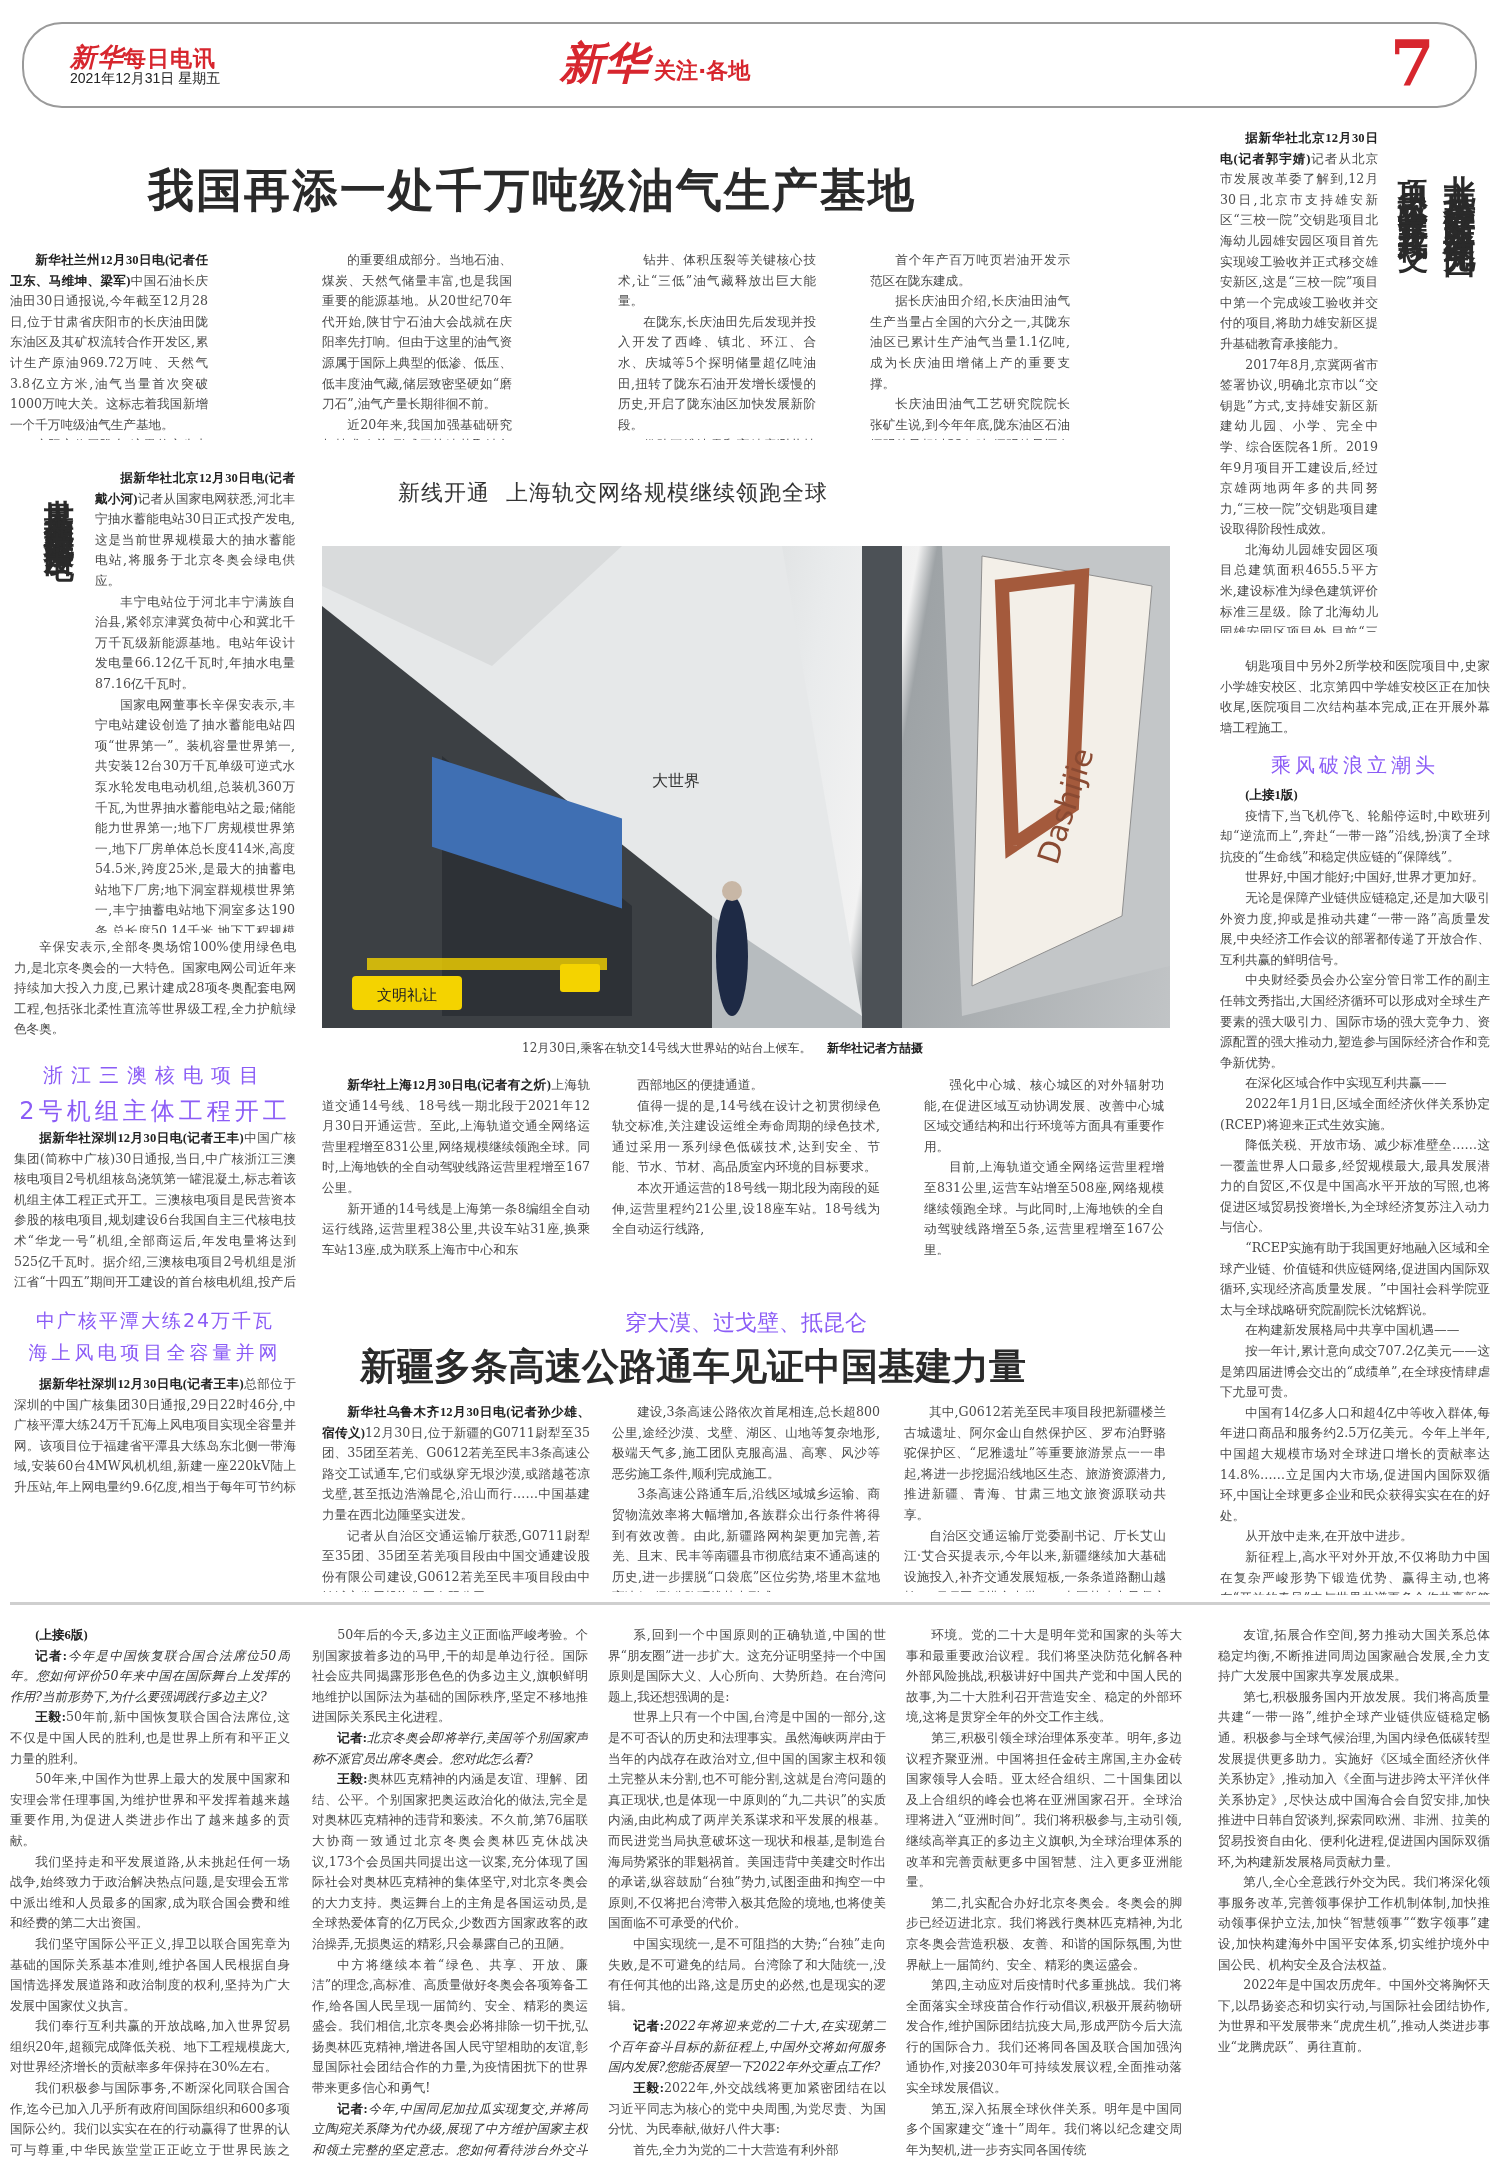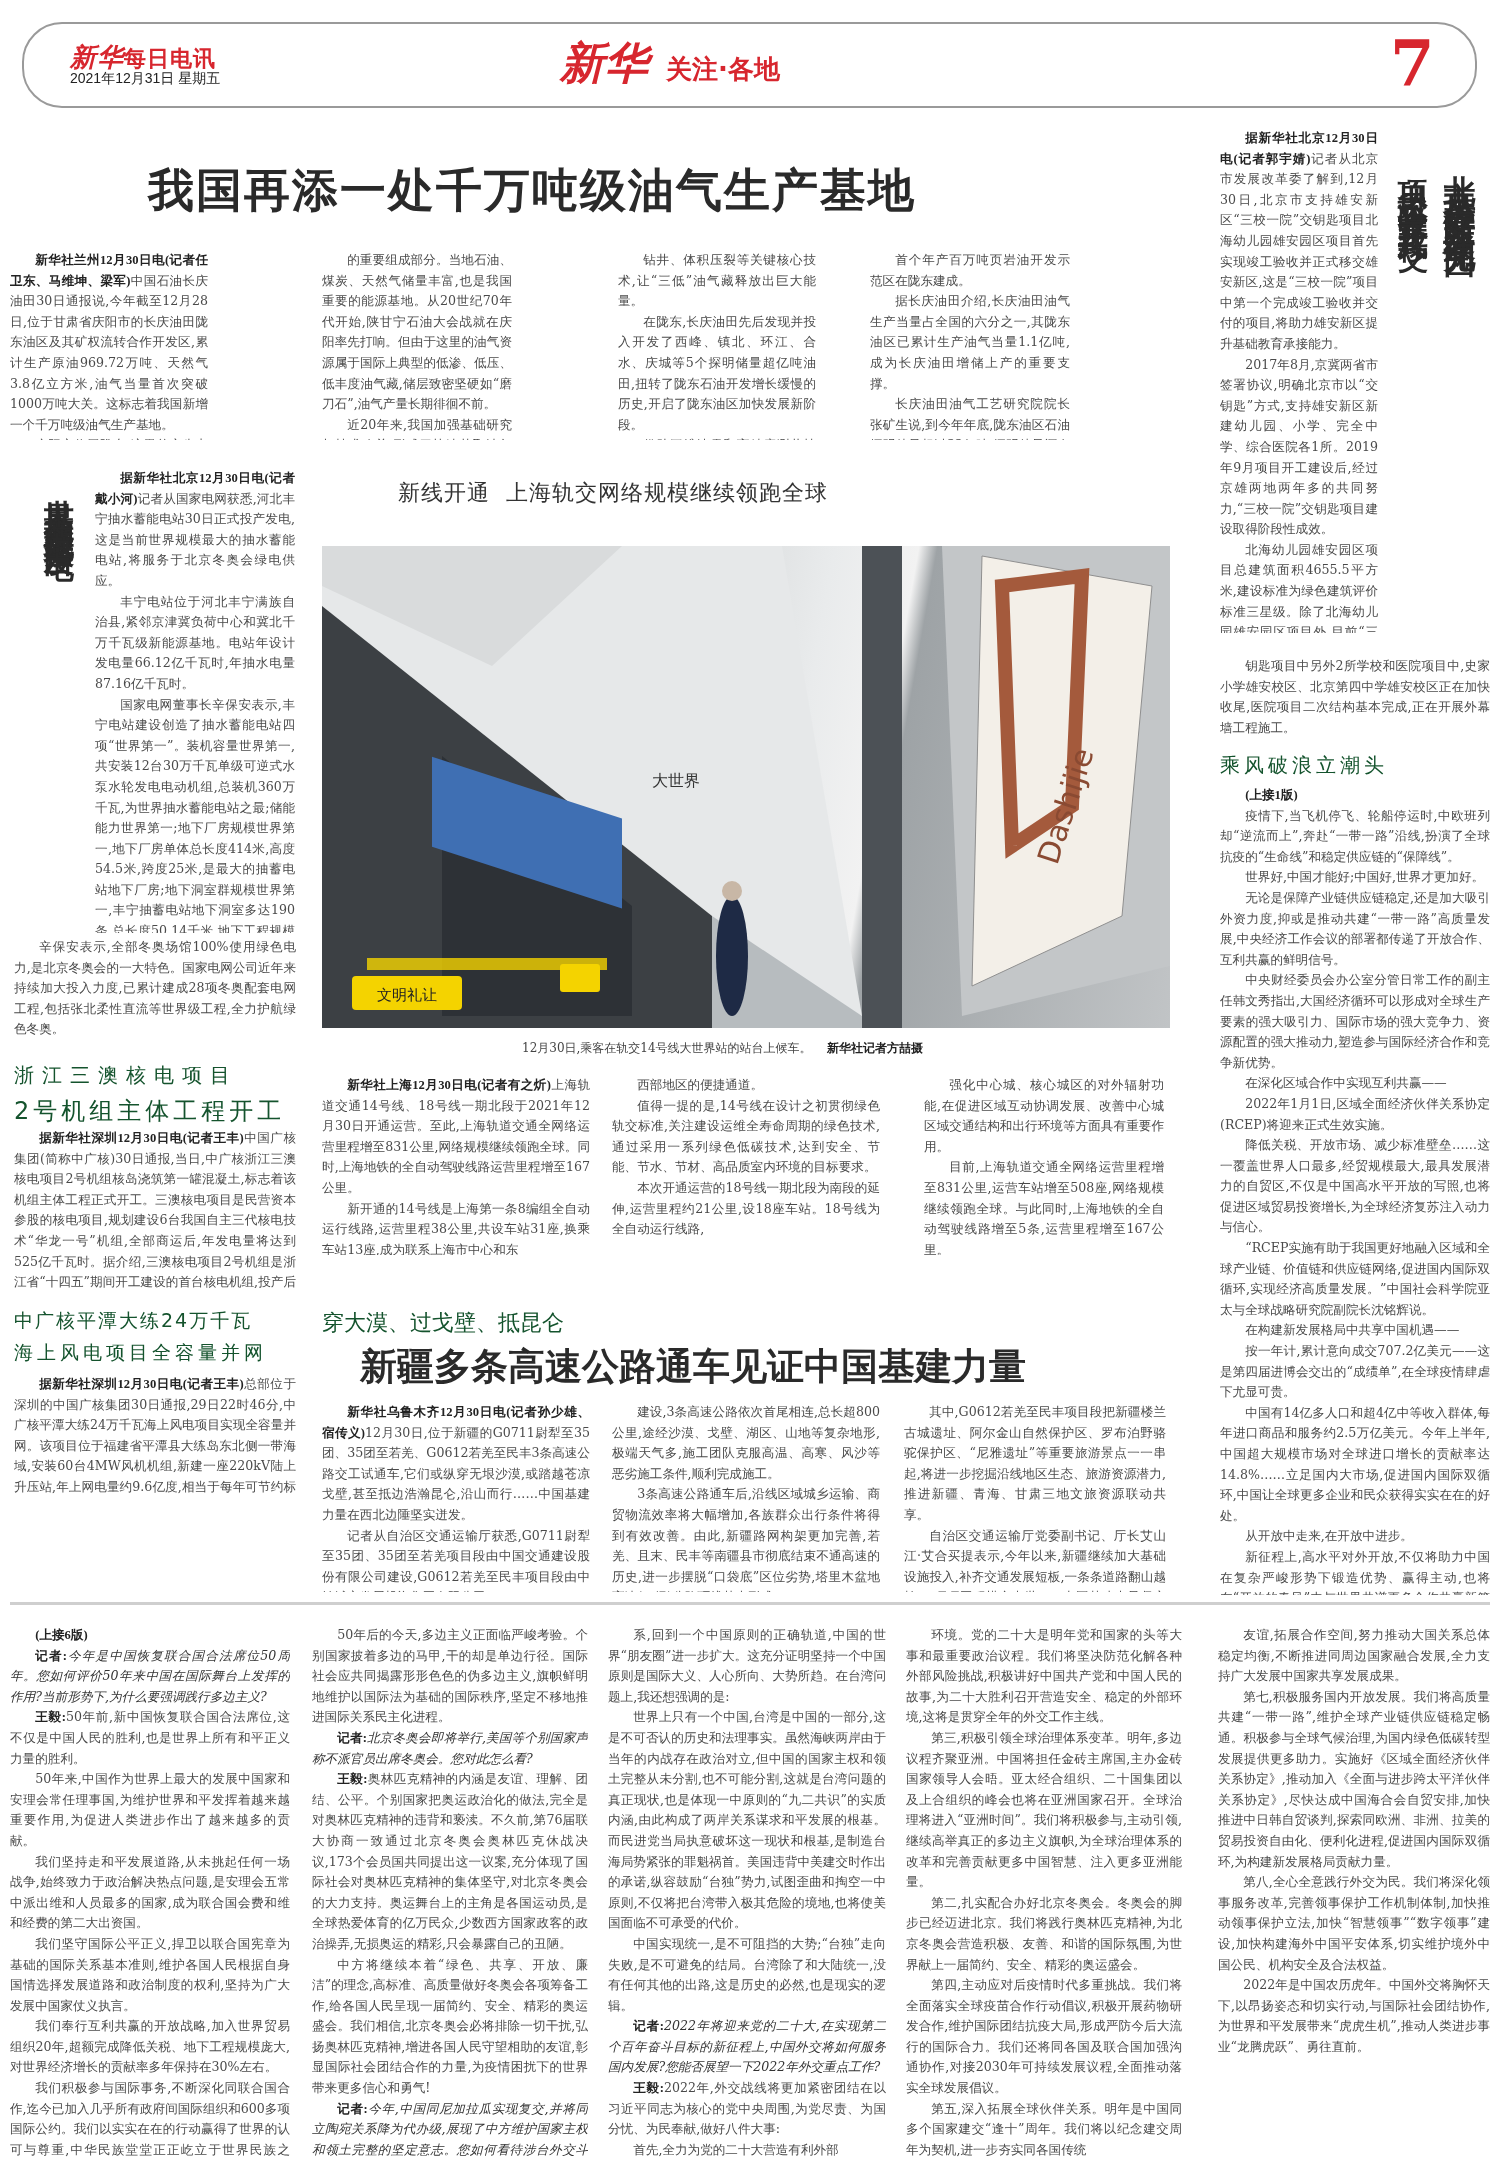--- a/index.html
+++ b/index.html
@@ -3,33 +3,33 @@
 <meta charset="utf-8">
 <style>
 *{box-sizing:border-box;margin:0;padding:0}
 body{width:1500px;height:2169px;background:#fff;font-family:"DejaVu Serif","Liberation Serif",serif;color:#333;position:relative;overflow:hidden}
 .abs{position:absolute}
 .masthead{left:22px;top:22px;width:1455px;height:86px;border:2px solid #9a9a9a;border-radius:40px;background:#fff}
 .brand{left:70px;top:40px;color:#d7262e;font-size:26px;font-weight:bold;font-style:italic;letter-spacing:1px}
 .brand .sub{font-style:normal;font-size:22px}
 .date{left:70px;top:70px;font-family:"Liberation Sans","DejaVu Sans",sans-serif;font-size:14px;color:#222}
 .center-brand{left:560px;top:34px;color:#d7262e;font-size:44px;font-weight:bold;font-style:italic}
-.center-brand .section{font-style:normal;font-size:26px;font-family:"DejaVu Sans","Liberation Sans",sans-serif;margin-left:18px}
+.center-brand .section{font-style:normal;font-size:22px;font-family:"DejaVu Sans","Liberation Sans",sans-serif;margin-left:6px}
 .pagenum{left:1390px;top:26px;color:#d7262e;font-size:64px;font-weight:bold}
 .h1{font-weight:bold;color:#2a2a2a}
 .col{font-size:12.6px;line-height:20.6px;color:#4a4a4a;text-align:justify;overflow:hidden}
 .col p{text-indent:2em}
 .col b{font-family:Liberation Serif, serif;color:#222}
 .col i{font-style:italic;color:#333}
 .vt{writing-mode:vertical-rl;font-weight:bold;color:#2a2a2a;letter-spacing:6px}
 .rule{background:#cfcfcf;height:3px}
 .photo{overflow:hidden;background:linear-gradient(100deg,#d8dadb 0%,#c9cccd 30%,#e9ebec 55%,#f2f2f2 64%,#9ea3a6 66%,#c1c4c6 100%)}
 .caption{font-size:12px;color:#444}
 .caption b{font-family:"DejaVu Sans",sans-serif;color:#222}
-.subhead{font-family:"DejaVu Sans","Liberation Sans",sans-serif;color:#14532d;}
+.subhead{font-family:"DejaVu Sans","Liberation Sans",sans-serif;color:#8b5cf6;text-align:center}
 </style>
 </head>
 <body>
 
 <div class="abs masthead"></div>
 <div class="abs brand"><span>新华</span><span class="sub">每日电讯</span></div>
 <div class="abs date">2021年12月31日 星期五</div>
 <div class="abs center-brand"><span>新华</span><span class="section">关注·各地</span></div>
 <div class="abs pagenum">7</div>
 

